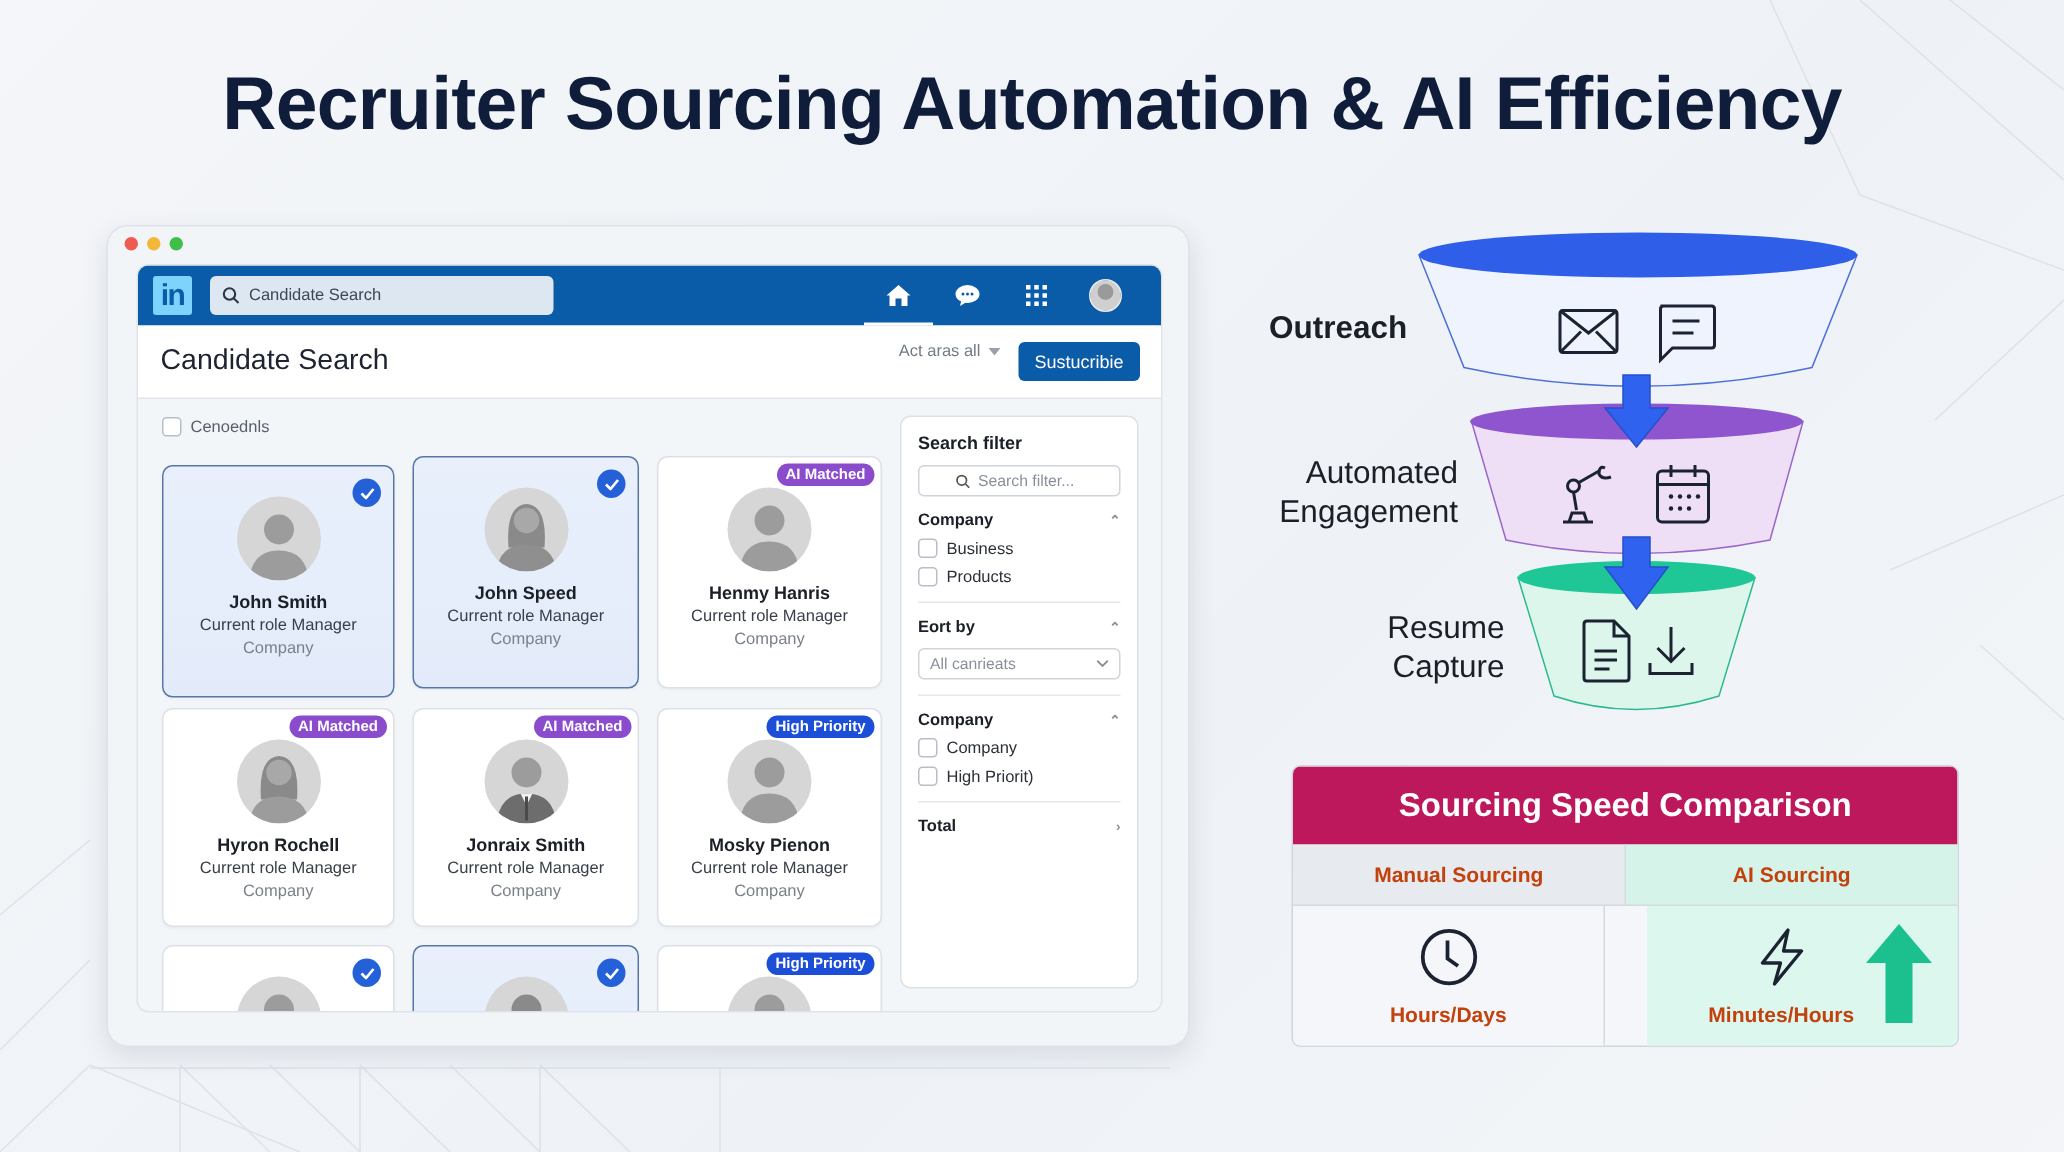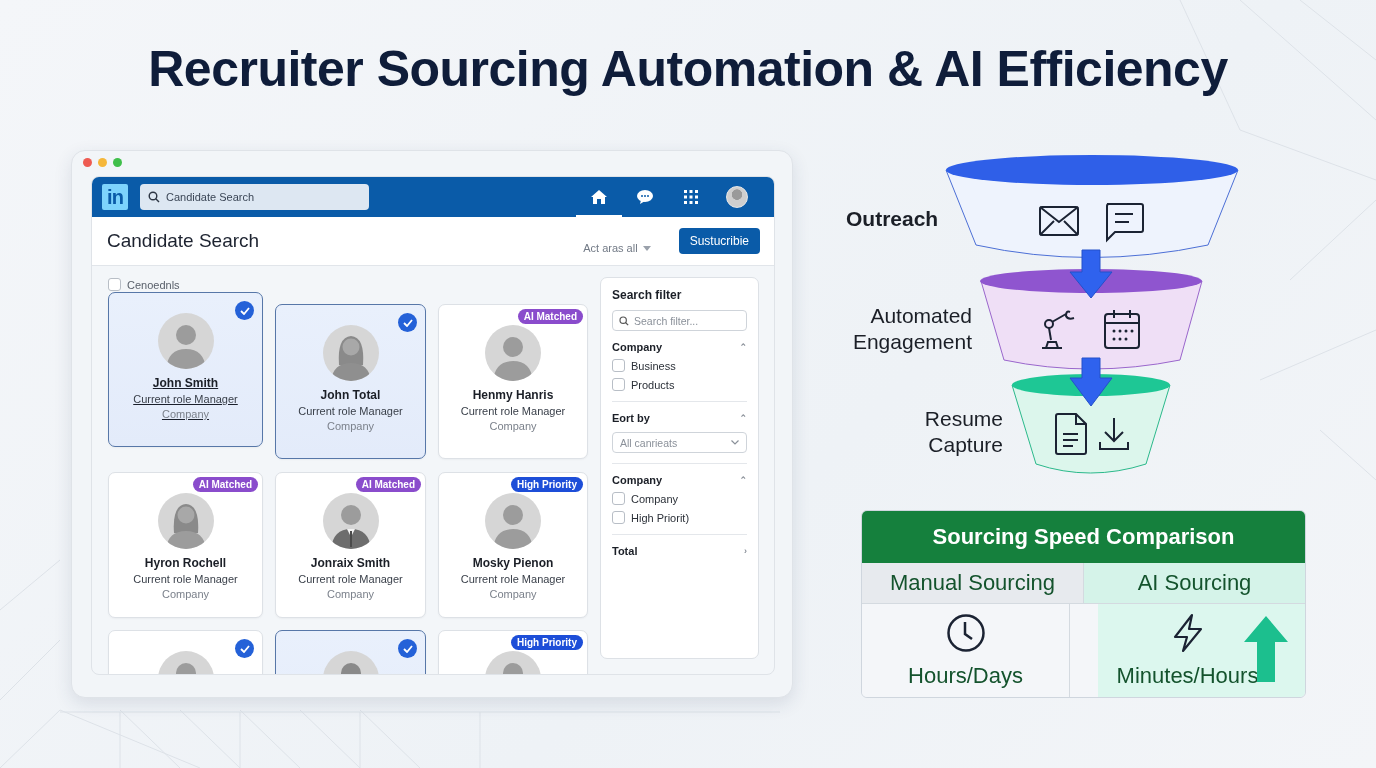--- a/index.html
+++ b/index.html
@@ -43,21 +43,21 @@
   }
   .nav-icons { position: absolute; right: 14px; top: 0; height: 40px; display: flex; align-items: center; gap: 0; }
   .nav-ico { width: 46px; height: 40px; display: flex; align-items: center; justify-content: center; position: relative; }
   .nav-ico.active::after { content: ""; position: absolute; bottom: 0; left: 0; right: 0; height: 2px; background: #fff; }
   .nav-avatar { width: 22px; height: 22px; border-radius: 50%; background: radial-gradient(circle at 50% 38%, #9a9a9a 0 5px, #cfcfcf 5.5px); border: 1px solid #e9e9e9; }
   .header-bar {
     height: 49px; background: #fff; border-bottom: 1px solid #e1e5ea; display: flex; align-items: center;
     padding: 0 15px; position: relative;
   }
   .page-title { font-size: 19px; color: #1d2330; }
-  .header-right { position: absolute; right: 14px; display: flex; align-items: flex-end; gap: 28px; }
+  .header-right { position: absolute; right: 14px; display: flex; align-items: flex-start; gap: 12px; }
   .act-all { font-size: 11px; color: #727a86; display: flex; align-items: center; gap: 5px; }
   .subscribe-btn {
     background: #0a5ba8; color: #fff; font-size: 12px; padding: 6px 11px; border-radius: 4px; border: none;
     font-family: "Liberation Sans", sans-serif;
   }
   .content { position: relative; height: 410px; }
   .select-all { position: absolute; left: 16px; top: 12px; display: flex; align-items: center; gap: 6px; font-size: 11px; color: #59606b; }
   .cb { width: 13px; height: 13px; border: 1px solid #b8bec6; border-radius: 3px; background: #fff; display: inline-block; }
 
   .card {
@@ -82,46 +82,46 @@
   .c-role { font-size: 11px; color: #3a404a; margin-top: 3px; }
   .c-company { font-size: 11px; color: #7b818b; margin-top: 3px; }
 
   .filter {
     position: absolute; left: 508px; top: 11px; width: 159px; height: 382px; background: #fff;
     border: 1px solid #dde1e6; border-radius: 7px; padding: 10px 11px;
   }
   .f-title { font-size: 12px; font-weight: 700; color: #1b1f27; }
   .f-search {
     margin-top: 8px; height: 21px; border: 1px solid #cfd4da; border-radius: 4px; display: flex; align-items: center;
-    padding-left: 6px; gap: 5px; font-size: 10.5px; color: #8a9099;
+    padding-left: 24px; gap: 5px; font-size: 10.5px; color: #8a9099;
   }
   .f-section { display: flex; justify-content: space-between; align-items: center; font-size: 11px; font-weight: 700; color: #1b1f27; margin-top: 10px; }
   .f-opt { display: flex; align-items: center; gap: 6px; font-size: 11px; color: #2b3038; margin-top: 6px; }
   .f-divider { border-top: 1px solid #e4e7eb; margin-top: 10px; }
   .f-select {
     margin-top: 8px; height: 21px; border: 1px solid #cfd4da; border-radius: 4px; display: flex; align-items: center;
     justify-content: space-between; padding: 0 7px; font-size: 10.5px; color: #8a9099;
   }
   .chev { font-size: 9px; color: #8a9099; }
 
   
   .funnel-label { position: absolute; font-size: 21px; color: #1b1f27; line-height: 26px; }
   .funnel-svg { position: absolute; left: 940px; top: 150px; }
 
   
   .compare {
     position: absolute; left: 861px; top: 510px; width: 445px; height: 188px; border: 1px solid #cfd6de;
     border-radius: 6px; overflow: hidden; background: #f4f6f9;
   }
   .cmp-head {
-    height: 52px; background: #15803d; color: #fff; font-size: 22px; font-weight: 700; display: flex;
+    height: 52px; background: #be185d; color: #fff; font-size: 22px; font-weight: 700; display: flex;
     align-items: center; justify-content: center;
   }
   .cmp-row { display: flex; }
-  .cmp-cell { flex: 1; display: flex; align-items: center; justify-content: center; font-size: 22px; color: #14532d; }
+  .cmp-cell { flex: 1; display: flex; align-items: center; justify-content: center; font-size: 14px; color: #c2410c; font-weight: bold; }
   .cmp-sub .cmp-cell { height: 41px; border-bottom: 1px solid #d4dae0; }
   .cmp-sub .manual { background: #e7eaee; border-right: 1px solid #d4dae0; }
   .cmp-sub .ai { background: #d5f3e9; }
   .cmp-val .cmp-cell { height: 94px; flex-direction: column; gap: 10px; }
   .cmp-val .manual { background: #f4f6f9; border-right: 1px solid #d4dae0; }
   .cmp-val .ai { background: #dcf7ee; position: relative; margin-left: 28px; }
   .up-arrow { position: absolute; right: 17px; top: 12px; }
 </style>
 </head>
 <body>
@@ -217,21 +217,21 @@
         <button class="subscribe-btn">Sustucribie</button>
       </div>
     </div>
 
     <div class="content">
       <div class="select-all">
         <span class="cb"></span>
         <span>Cenoednls</span>
       </div>
 
-      <div class="card selected" style="left:16px; top:26px;text-decoration:underline;">
+      <div class="card selected" style="left:16px; top:44px;">
         <span class="check">
             <svg width="10" height="8" viewBox="0 0 10 8">
               <path d="M1 4 L4 7 L9 1" stroke="#fff" stroke-width="1.8" fill="none"></path>
             </svg>
           </span>
         <div class="avatar">
           <svg width="56" height="56" viewBox="0 0 56 56">
               <circle cx="28" cy="22" r="10" fill="#9c9c9c"></circle>
               <path d="M8 56 Q10 36 28 36 Q46 36 48 56 Z" fill="#9c9c9c"></path>
             </svg>
@@ -246,21 +246,21 @@
               <path d="M1 4 L4 7 L9 1" stroke="#fff" stroke-width="1.8" fill="none"></path>
             </svg>
           </span>
         <div class="avatar">
           <svg width="56" height="56" viewBox="0 0 56 56">
               <path d="M16 40 Q14 12 28 11 Q42 12 40 40 Z" fill="#8a8a8a"></path>
               <circle cx="28" cy="22" r="8.5" fill="#a8a8a8"></circle>
               <path d="M8 56 Q10 38 28 38 Q46 38 48 56 Z" fill="#8f8f8f"></path>
             </svg>
         </div>
-        <div class="c-name">John Total</div>
+        <div class="c-name">John Speed</div>
         <div class="c-role">Current role Manager</div>
         <div class="c-company">Company</div>
       </div>
       <div class="card" style="left:346px; top:38px; width:150px;">
         <span class="badge ai">AI Matched</span>
         <div class="avatar">
           <svg width="56" height="56" viewBox="0 0 56 56">
               <circle cx="28" cy="22" r="10" fill="#9c9c9c"></circle>
               <path d="M8 56 Q10 36 28 36 Q46 36 48 56 Z" fill="#9c9c9c"></path>
             </svg>

